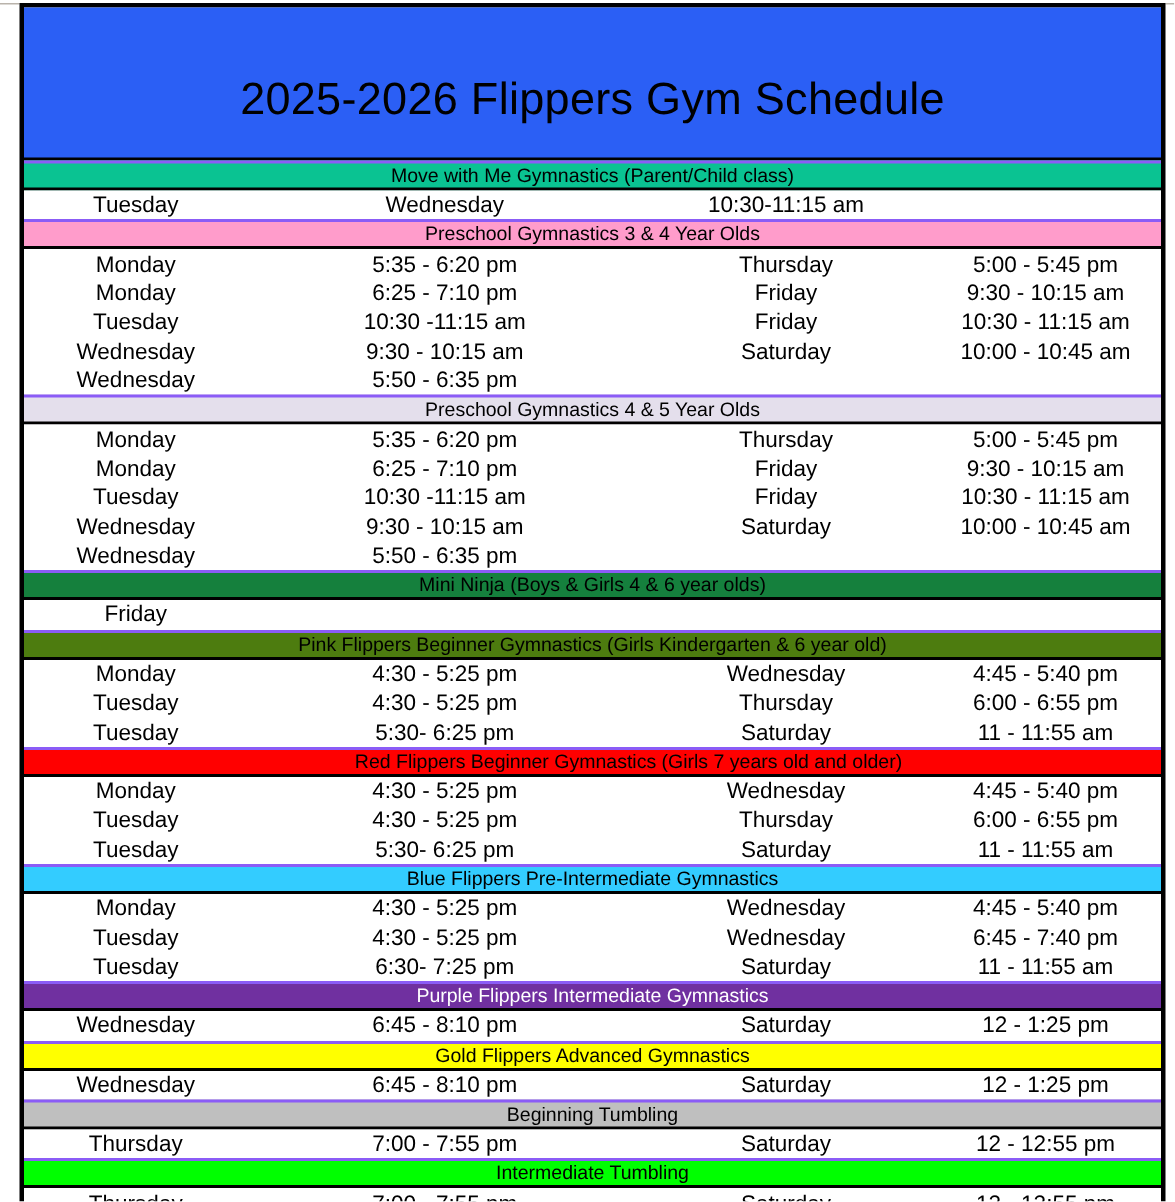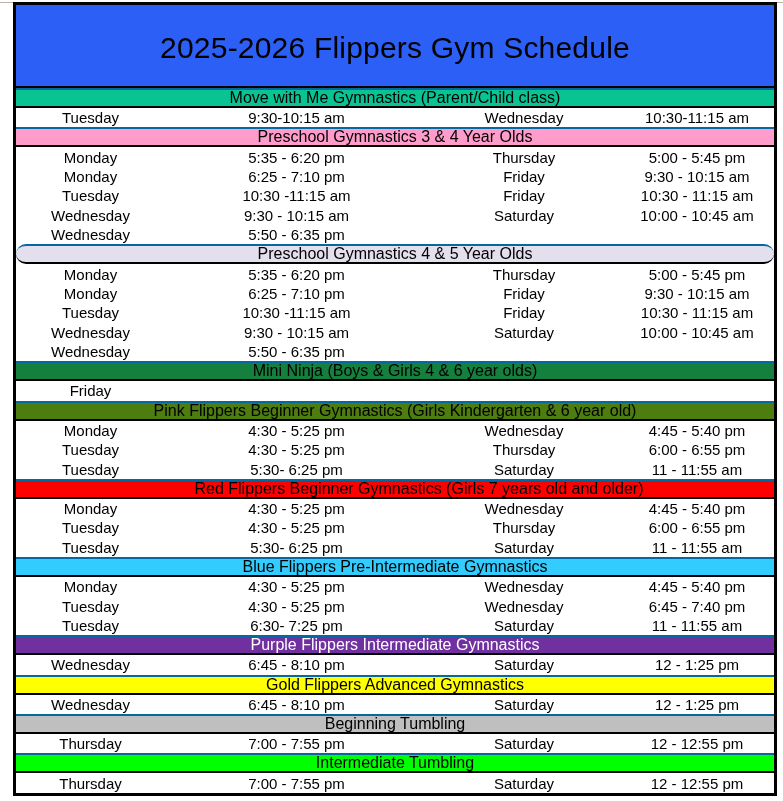--- a/index.html
+++ b/index.html
@@ -34,31 +34,31 @@
   }
   .title-band {
     height: 77px;
     border-bottom: 2px solid #000000;
     display: flex;
     align-items: center;
     justify-content: center;
     font-size: 30px;
     letter-spacing: 0.2px;
     color: #000000;
-    padding-top: 4px;
+    padding-top: 23px;
     box-sizing: content-box;
   }
   .section-header {
     height: 16px;
-    border-top: 2px solid #0369a1;
+    border-top: 2px solid #8b5cf6;
     border-bottom: 2px solid #000000;
     display: flex;
     align-items: center;
     justify-content: center;
-    font-size: 16px;
+    font-size: 13px;
     line-height: 16px;
     white-space: nowrap;
     overflow: hidden;
   }
   .schedule-row {
     height: 19.4px;
     display: grid;
     grid-template-columns: 146px 266px 189px auto;
     align-items: center;
     background: #ffffff;
@@ -77,21 +77,20 @@
 <body>
 
 <div class="page">
   <div class="page-top-line"></div>
   <div class="schedule-table">
     <div class="title-band" style="background: rgb(43, 95, 245);">2025-2026 Flippers Gym Schedule</div>
     <div>
         <div class="section-header" style="background: rgb(10, 195, 146); color: rgb(0, 0, 0);">Move with Me Gymnastics (Parent/Child class)</div>
         <div class="schedule-row">
           <div class="cell c0">Tuesday</div>
-          <div class="cell c1">9:30-10:15 am</div>
           <div class="cell c2">Wednesday</div>
           <div class="cell c3">10:30-11:15 am</div>
         </div>
         <div class="section-header" style="background: rgb(255, 156, 203); color: rgb(0, 0, 0);">Preschool Gymnastics 3 &amp; 4 Year Olds</div>
         <div class="schedule-row">
           <div class="cell c0">Monday</div>
           <div class="cell c1">5:35 - 6:20 pm</div>
           <div class="cell c2">Thursday</div>
           <div class="cell c3">5:00 - 5:45 pm</div>
         </div>
@@ -112,21 +111,21 @@
           <div class="cell c1">9:30 - 10:15 am</div>
           <div class="cell c2">Saturday</div>
           <div class="cell c3">10:00 - 10:45 am</div>
         </div>
         <div class="schedule-row">
           <div class="cell c0">Wednesday</div>
           <div class="cell c1">5:50 - 6:35 pm</div>
           <div class="cell c2"></div>
           <div class="cell c3"></div>
         </div>
-        <div class="section-header" style="background: rgb(228, 223, 236); color: rgb(0, 0, 0); border-radius: 10px;">Preschool Gymnastics 4 &amp; 5 Year Olds</div>
+        <div class="section-header" style="background: rgb(228, 223, 236); color: rgb(0, 0, 0);">Preschool Gymnastics 4 &amp; 5 Year Olds</div>
         <div class="schedule-row">
           <div class="cell c0">Monday</div>
           <div class="cell c1">5:35 - 6:20 pm</div>
           <div class="cell c2">Thursday</div>
           <div class="cell c3">5:00 - 5:45 pm</div>
         </div>
         <div class="schedule-row">
           <div class="cell c0">Monday</div>
           <div class="cell c1">6:25 - 7:10 pm</div>
           <div class="cell c2">Friday</div>

